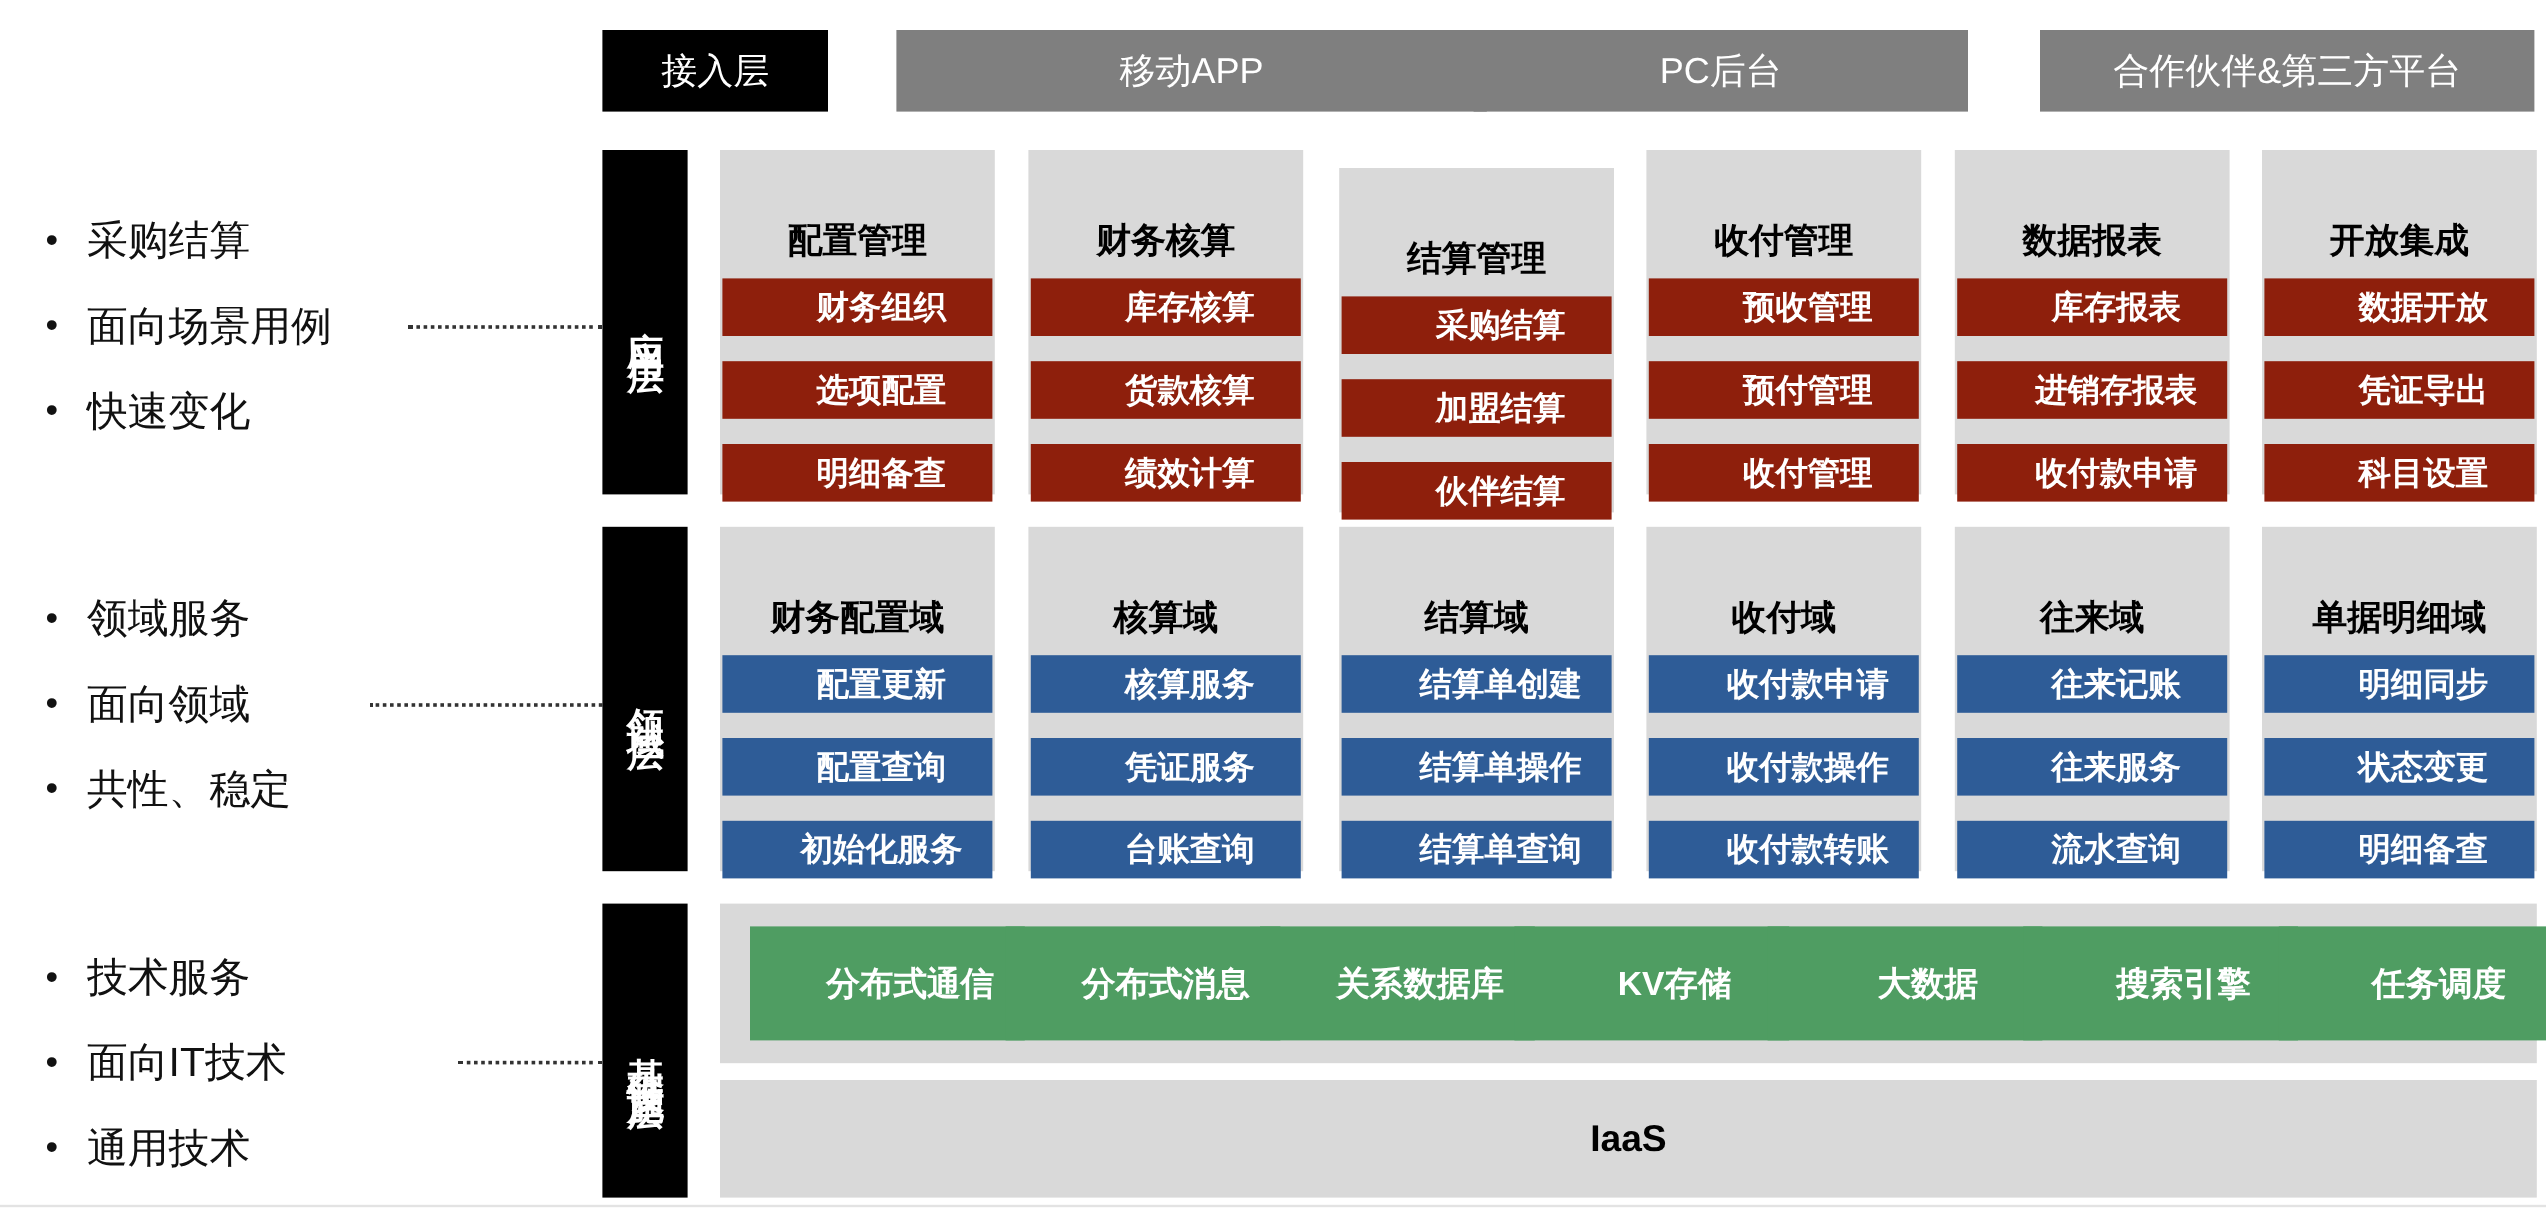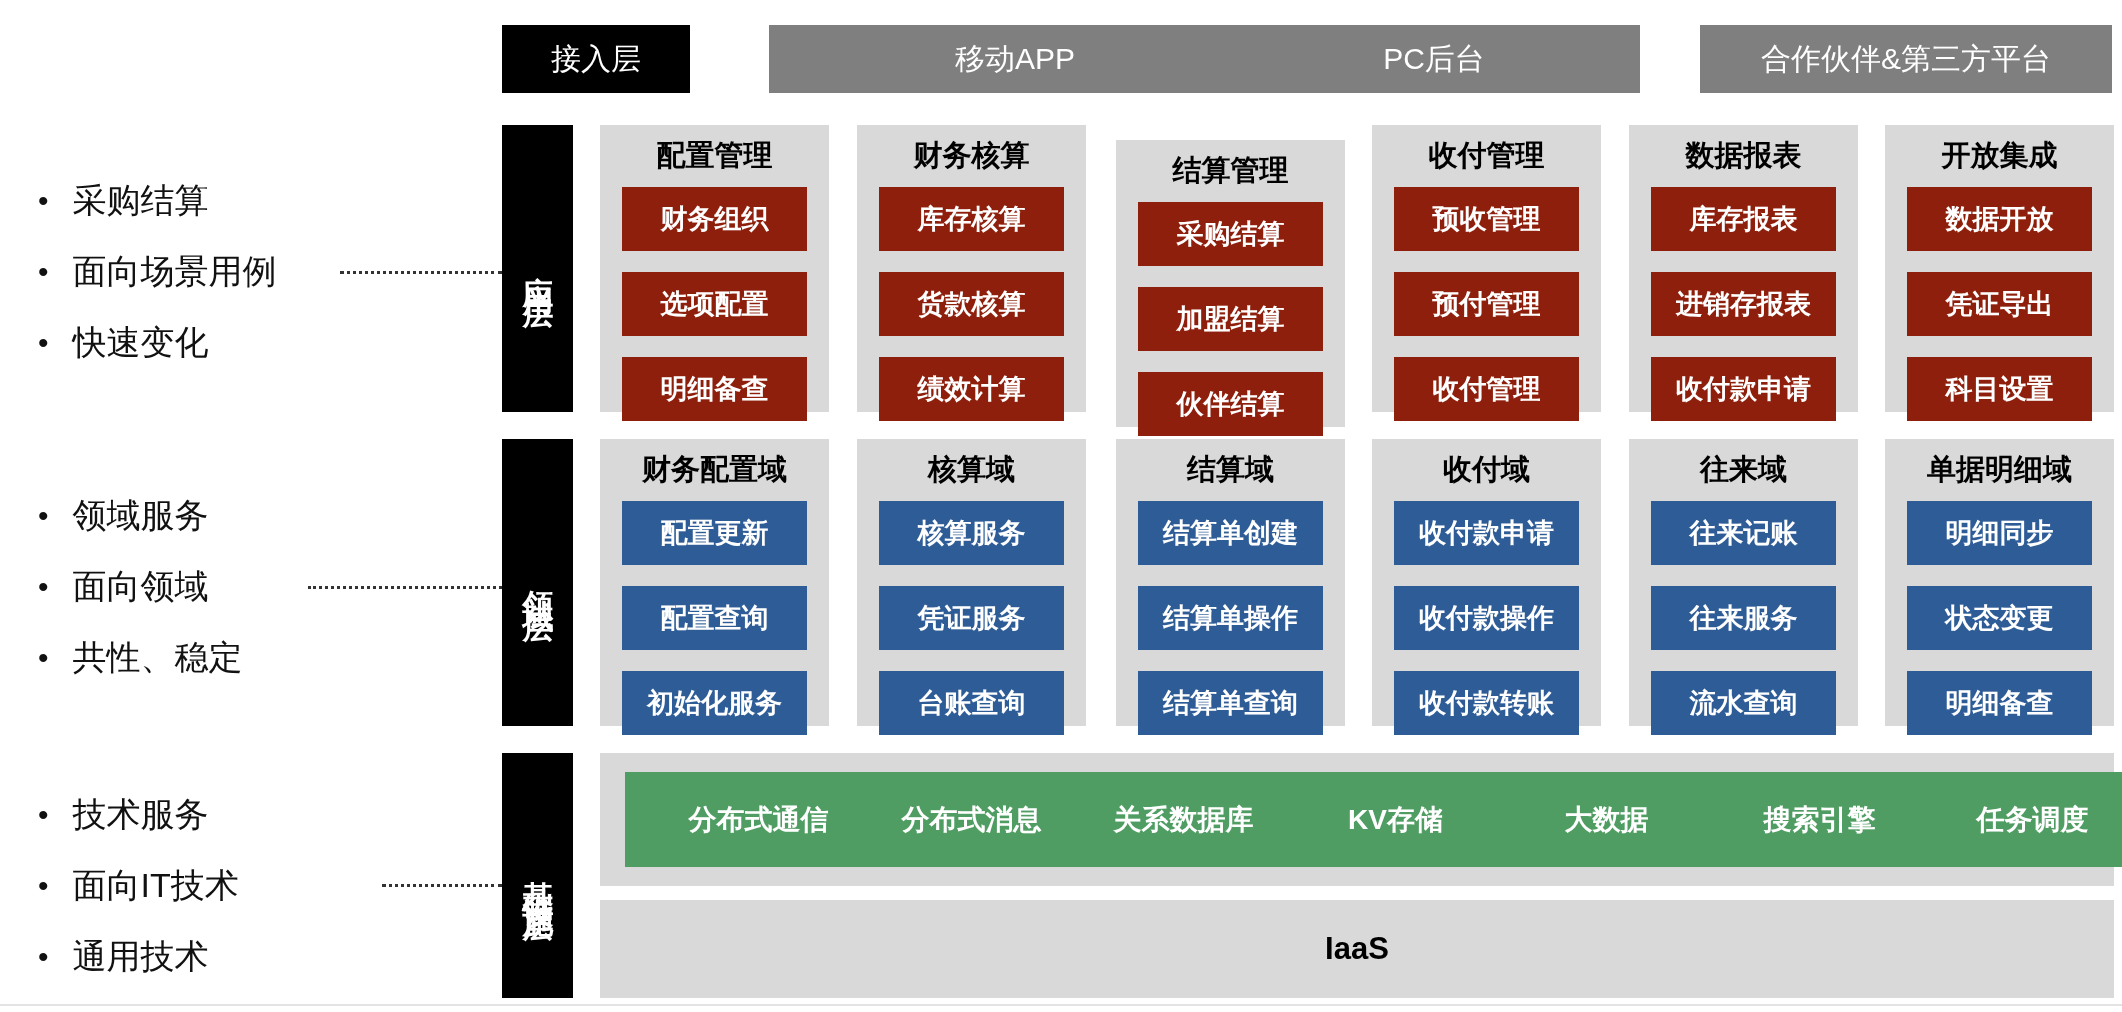--- a/index.html
+++ b/index.html
@@ -36,26 +36,26 @@
   }
   .layer-bar.infra { letter-spacing: 8px; }
 
   
   .col {
     position: absolute; width: 229px; height: 287px;
     background: #d9d9d9;
   }
   .col-title {
     height: 62px; display: flex; align-items: center; justify-content: center;
-    font-size: 29px; font-weight: 700; color: #000000;
+    font-size: 29px; font-weight: 700; color: #000000; margin-top: 45px;
   }
   .box {
-    width: 185px; height: 64px; margin: 0 auto 21px auto;
-    display: flex; align-items: center; justify-content: center;
-    color: #ffffff; font-size: 27px; font-weight: 600;
+    width: 185px; height: 48px; margin: 0 auto 21px auto;
+    display: flex; align-items: center; justify-content: center;
+    color: #ffffff; font-size: 27px; font-weight: 600; padding-left: 40px;
   }
   .box.red  { background: #8e1f0c; }
   .box.blue { background: #2e5c97; }
 
   
   .infra-panel {
     position: absolute; left: 600px; top: 753px;
     width: 1514px; height: 133px; background: #d9d9d9;
   }
   .green-box {
@@ -80,21 +80,21 @@
   .dotted { position: absolute; height: 0; border-top: 3px dotted #333333; }
 
   .bottom-line { position: absolute; left: 0; top: 1004px; width: 2122px; border-top: 2px solid #e3e3e3; }
 </style>
 </head>
 <body>
 
 <div class="canvas">
 
   <div class="access-box" style="left:502px;width:188px">接入层</div>
-  <div class="channel-box" style="left:769px;width:492px">移动APP</div>
+  <div class="channel-box" style="left:747px;width:492px">移动APP</div>
   <div class="channel-box" style="left:1228px;width:412px">PC后台</div>
   <div class="channel-box" style="left:1700px;width:412px">合作伙伴&amp;第三方平台</div>
 
   <div class="notes" style="left:38px;top:165px">
     <div class="note-item">采购结算</div>
     <div class="note-item">面向场景用例</div>
     <div class="note-item">快速变化</div>
   </div>
 
   <div class="notes" style="left:38px;top:480px">

